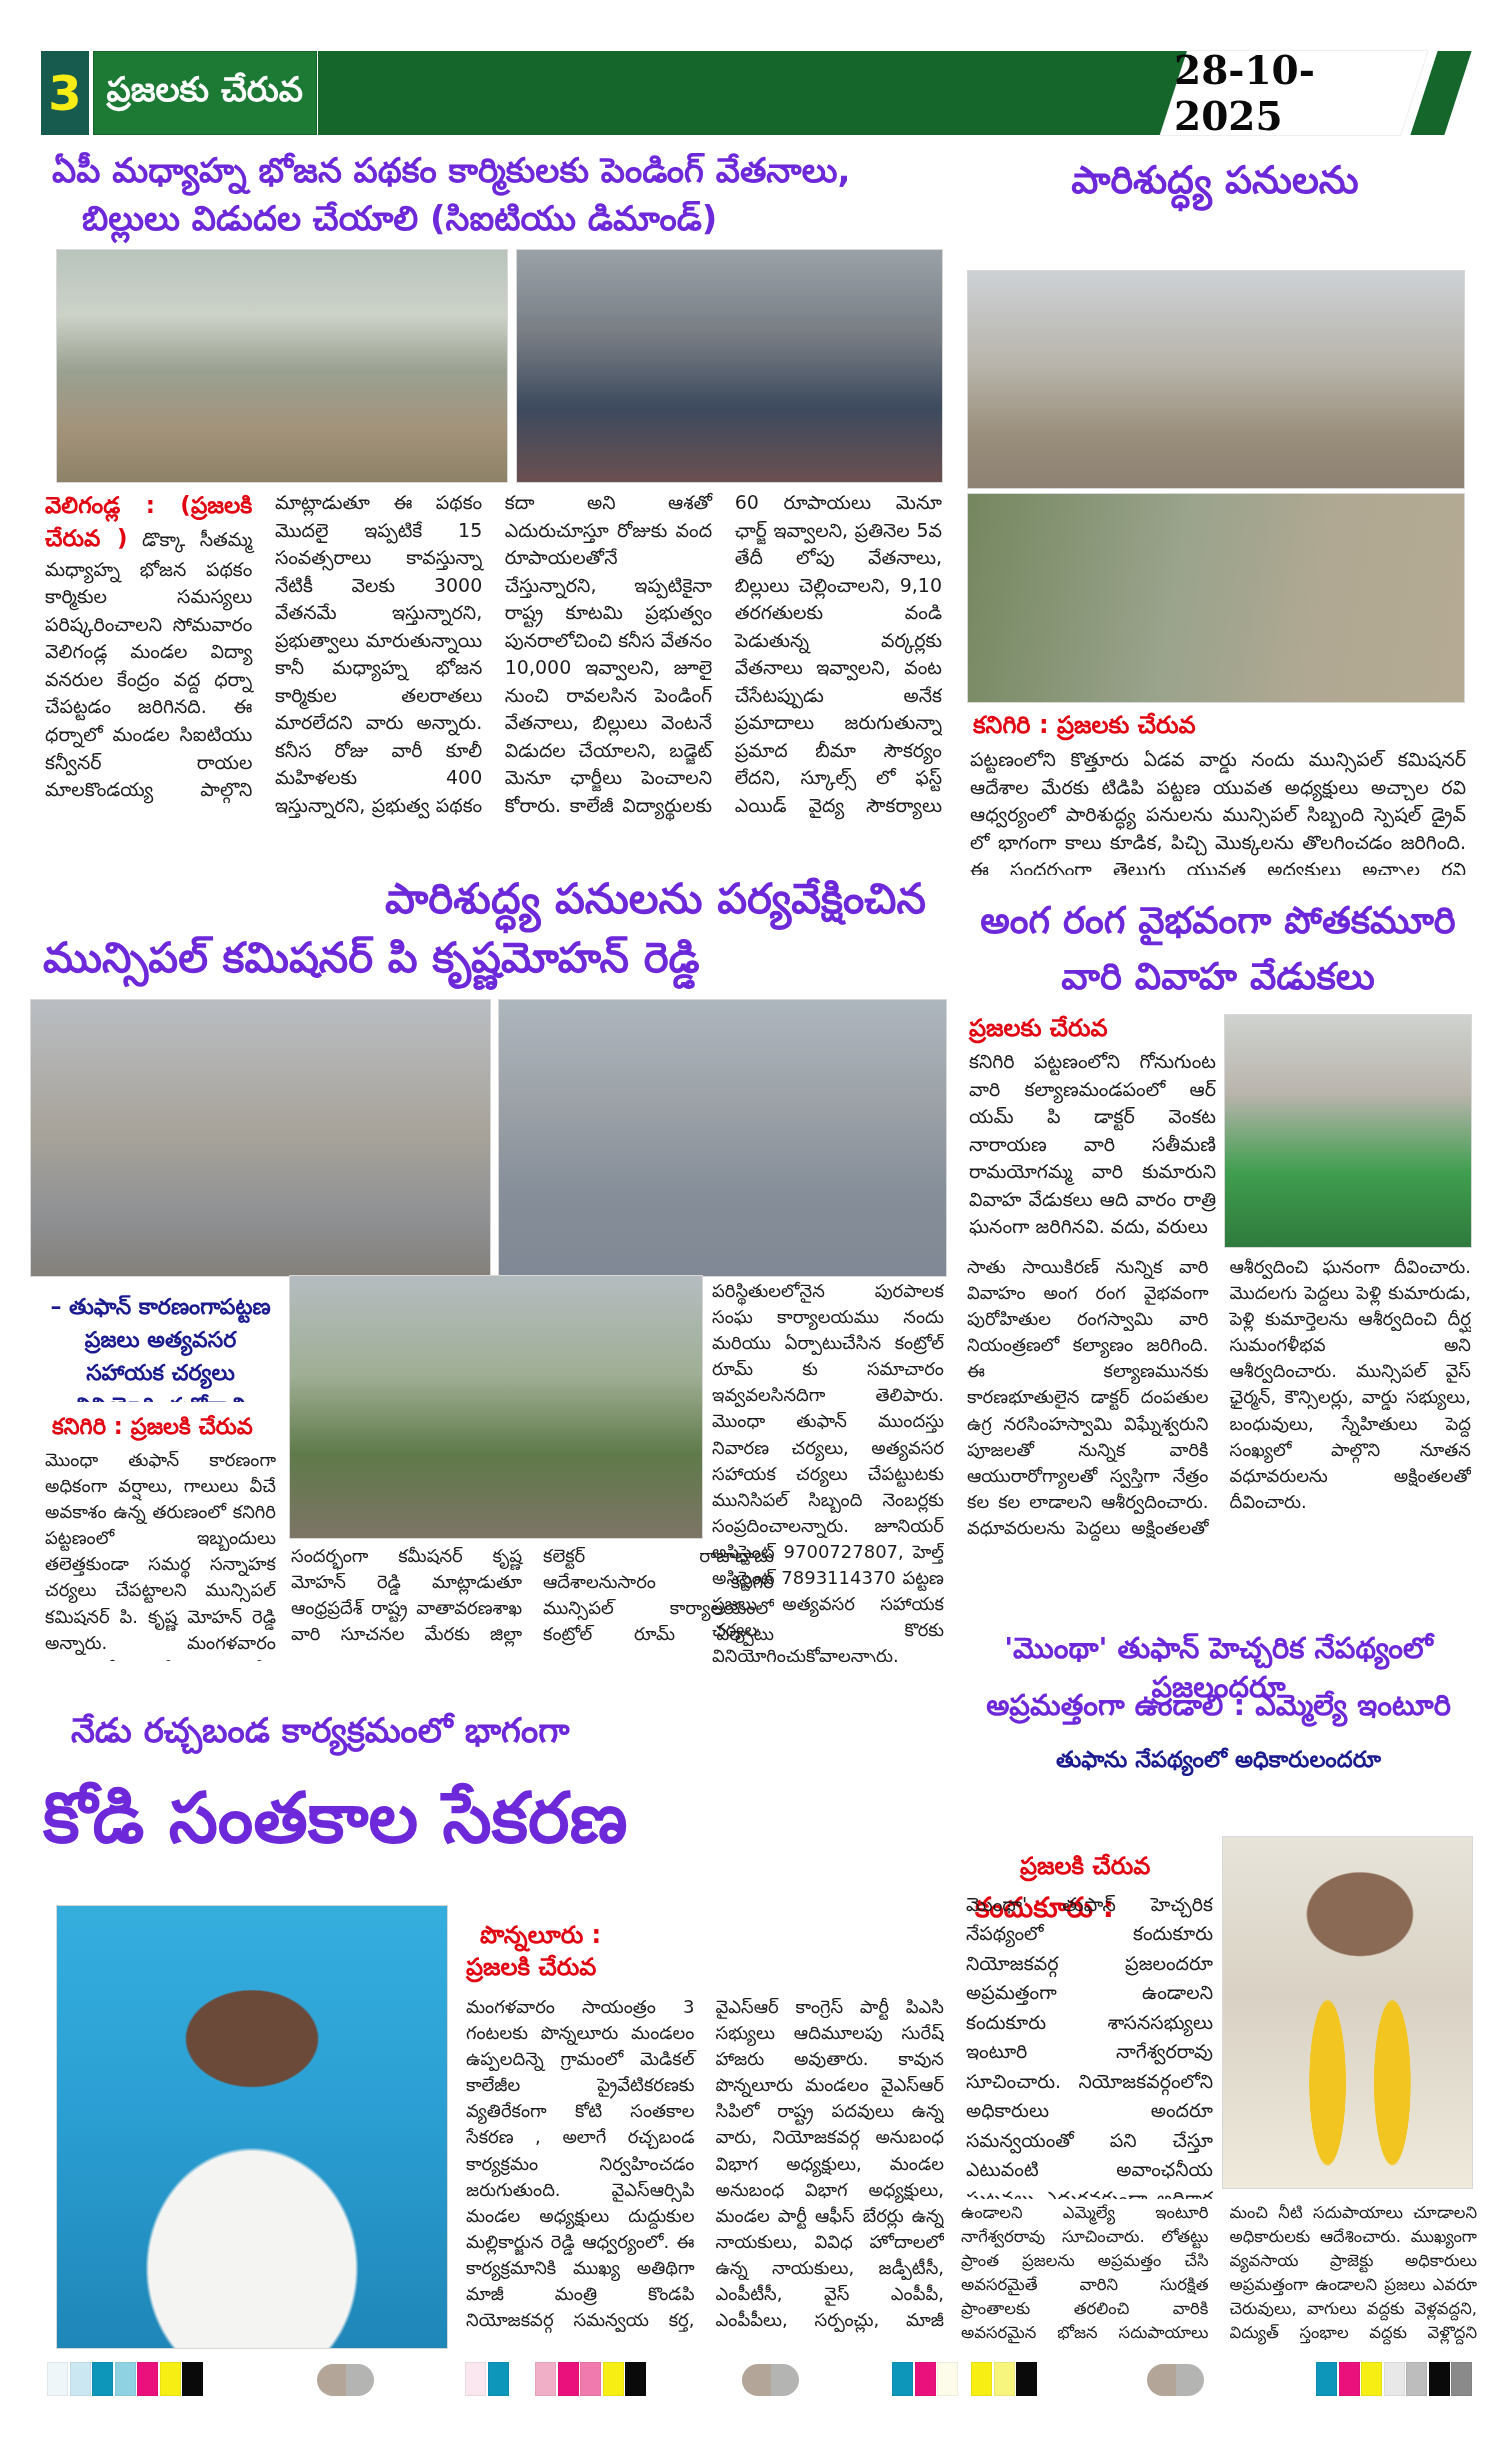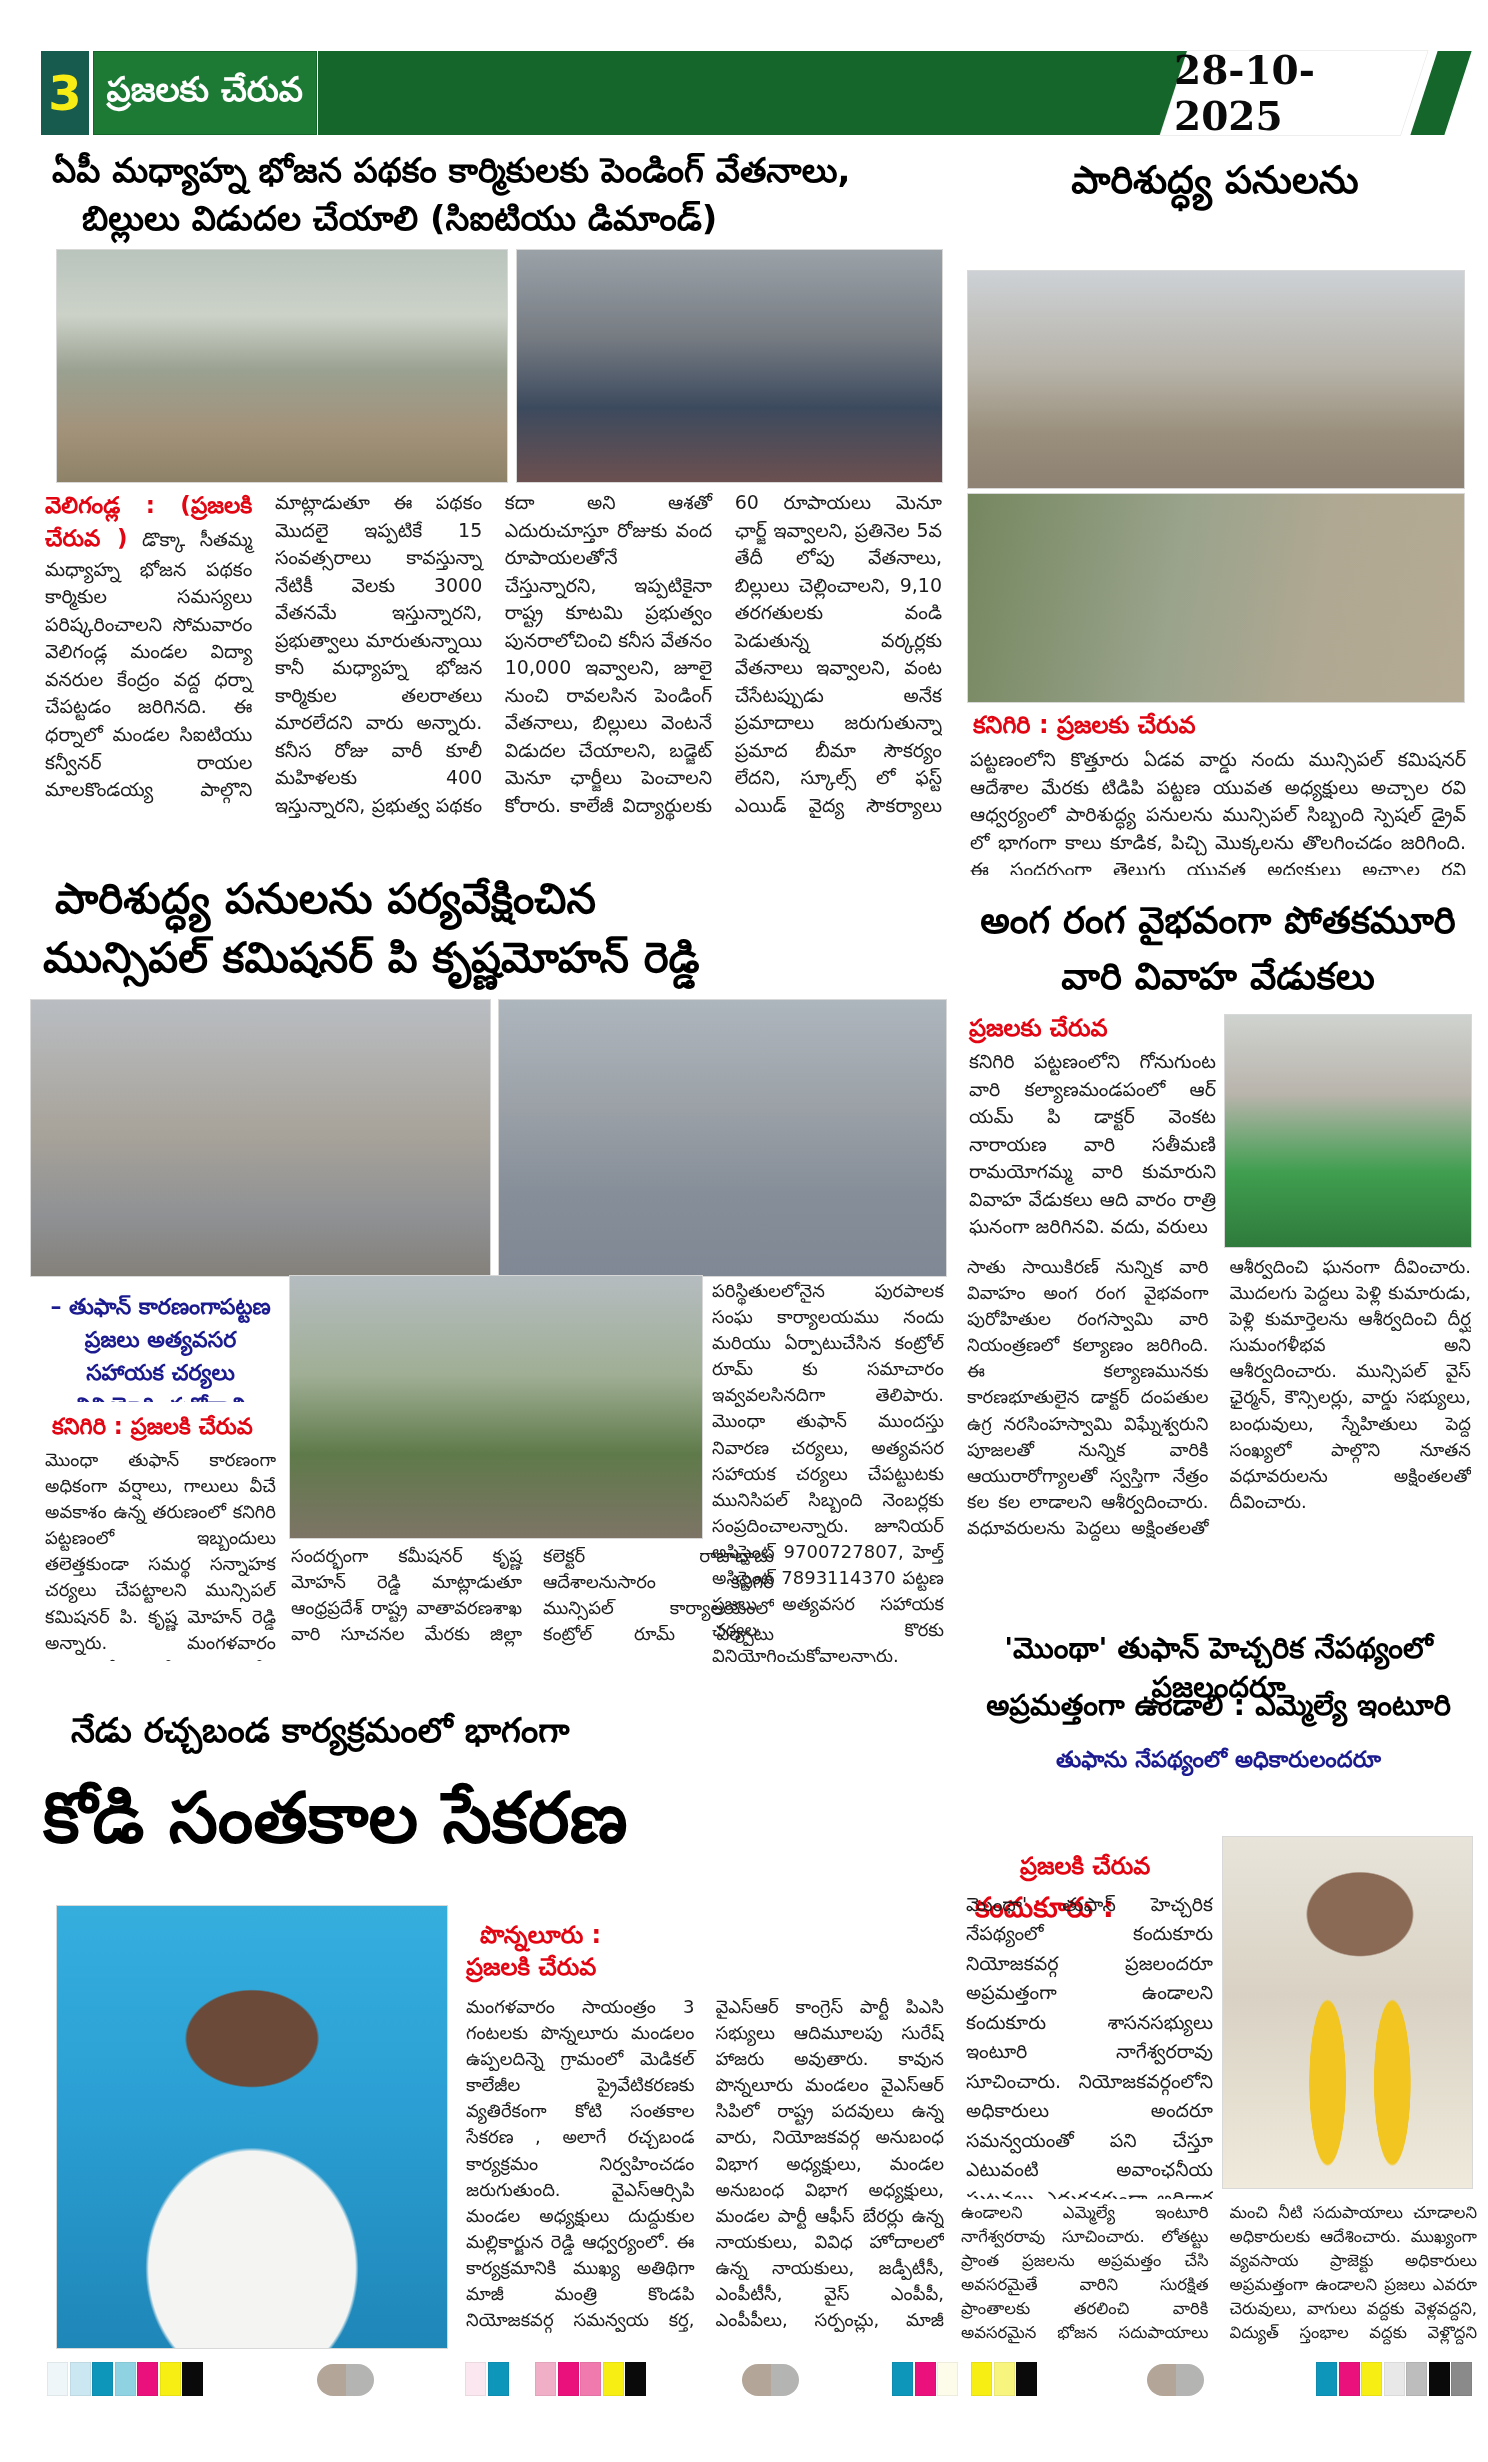--- a/index.html
+++ b/index.html
@@ -11,21 +11,21 @@
            font-size:48px;font-weight:700;}
   .masthead{width:222px;margin-left:3.7px;background:#1c7a35;color:#ffffff;display:flex;align-items:center;
             justify-content:center;font-size:34px;font-weight:800;border:1.5px solid #14662b;}
   .greenbar{flex:1;background:#14662b;margin-left:1.5px;}
   .date-plate{width:240px;background:#ffffff;transform:skewX(-18deg);margin-left:-22.5px;
               display:flex;align-items:center;justify-content:center;box-shadow:0 0 0 0.7px #e8e8e8;}
   .date-plate span{transform:skewX(18deg);font-family:"DejaVu Serif","Liberation Serif",serif;
                    font-weight:700;font-size:39px;color:#0a0a0a;}
   .green-end{width:34px;background:#14662b;transform:skewX(-18deg);margin-left:10.5px;}
   
-  .hl{font-weight:800;color:#000000;line-height:1.35;letter-spacing:0;}
+  .hl{font-weight:800;color:#6d28d9;line-height:1.35;letter-spacing:0;}
   .hl-a1{font-size:34px;}
   .hl-a2{font-size:38px;text-align:center;}
   .hl-a3{font-size:42px;}
   .hl-a4{font-size:37px;text-align:center;}
   .hl-a6{font-size:29px;text-align:center;}
   .dateline{color:#e20613;font-weight:800;}
   .subhead-blue{color:#1b1b8f;font-weight:800;text-align:center;line-height:1.5;}
   .body-text{color:#1c1c1c;text-align:justify;line-height:1.45;}
   .cols2{column-count:2;column-gap:21px;}
   .cols4{column-count:4;column-gap:22.5px;}
@@ -84,21 +84,21 @@
   </div>
 
   <div class="abs hl hl-a2" style="left:967px;top:135px;width:496px;margin-top:20px;">పారిశుద్ధ్య పనులను</div>
 
   <div class="photo ph-a2t" style="left:967px;top:270px;width:496px;height:217px;"></div>
   <div class="photo ph-a2b" style="left:967px;top:493px;width:496px;height:208px;"></div>
 
   <div class="abs dateline" style="left:973px;top:711px;font-size:24px;">కనిగిరి : ప్రజలకు చేరువ</div>
   <div class="abs body-text clip" style="left:970px;top:746px;width:496px;height:129px;font-size:19px;">పట్టణంలోని కొత్తూరు ఏడవ వార్డు నందు మున్సిపల్ కమిషనర్ ఆదేశాల మేరకు టిడిపి పట్టణ యువత అధ్యక్షులు అచ్చాల రవి ఆధ్వర్యంలో పారిశుద్ధ్య పనులను మున్సిపల్ సిబ్బంది స్పెషల్ డ్రైవ్ లో భాగంగా కాలు కూడిక, పిచ్చి మొక్కలను తొలగించడం జరిగింది. ఈ సందర్భంగా తెలుగు యువత అధ్యక్షులు అచ్చాల రవి మాట్లాడుతూ వార్డులో ఏదైనా సమస్యలు ఉంటే వెంటనే తమ దృష్టికి తీసుకురావాలని ఆయన కోరారు.</div>
 
-  <div class="abs hl hl-a3" style="left:55px;top:871px;width:900px;">పారిశుద్ధ్య పనులను పర్యవేక్షించిన</div>
+  <div class="abs hl hl-a3" style="left:26px;top:871px;width:900px;text-align:right;">పారిశుద్ధ్య పనులను పర్యవేక్షించిన</div>
   <div class="abs hl hl-a3" style="left:43px;top:930px;width:900px;">మున్సిపల్ కమిషనర్ పి కృష్ణమోహన్ రెడ్డి</div>
 
   <div class="photo ph-a3l" style="left:30px;top:999px;width:459px;height:276px;"></div>
   <div class="photo ph-a3r" style="left:498px;top:999px;width:447px;height:276px;"></div>
 
   <div class="abs subhead-blue clip" style="left:45px;top:1290px;width:231px;height:112px;font-size:22px;">– తుఫాన్ కారణంగాపట్టణ ప్రజలు అత్యవసర సహాయక చర్యలు వినియోగించుకోవాలి</div>
   <div class="abs dateline" style="left:52px;top:1413px;font-size:22.5px;">కనిగిరి : ప్రజలకి చేరువ</div>
   <div class="abs body-text clip" style="left:45px;top:1447px;width:231px;height:214px;font-size:18px;">మొంధా తుఫాన్ కారణంగా అధికంగా వర్షాలు, గాలులు వీచే అవకాశం ఉన్న తరుణంలో కనిగిరి పట్టణంలో ఇబ్బందులు తలెత్తకుండా సమర్థ సన్నాహక చర్యలు చేపట్టాలని మున్సిపల్ కమిషనర్ పి. కృష్ణ మోహన్ రెడ్డి అన్నారు. మంగళవారం పట్టణంలోని కొత్తపేట, పాములేటి బస్టాండ్, గాంధీనగర్ కాలనీ, టల్లి ఓవర్ హెడ్ ట్యాంక్ తదితర ప్రాంతాల్లో జరుగుతున్న పారిశుద్ధ్య పనులను పర్యవేక్షించారు. ఈ</div>
 
   <div class="photo ph-a3c" style="left:289px;top:1275px;width:412px;height:262px;"></div>

